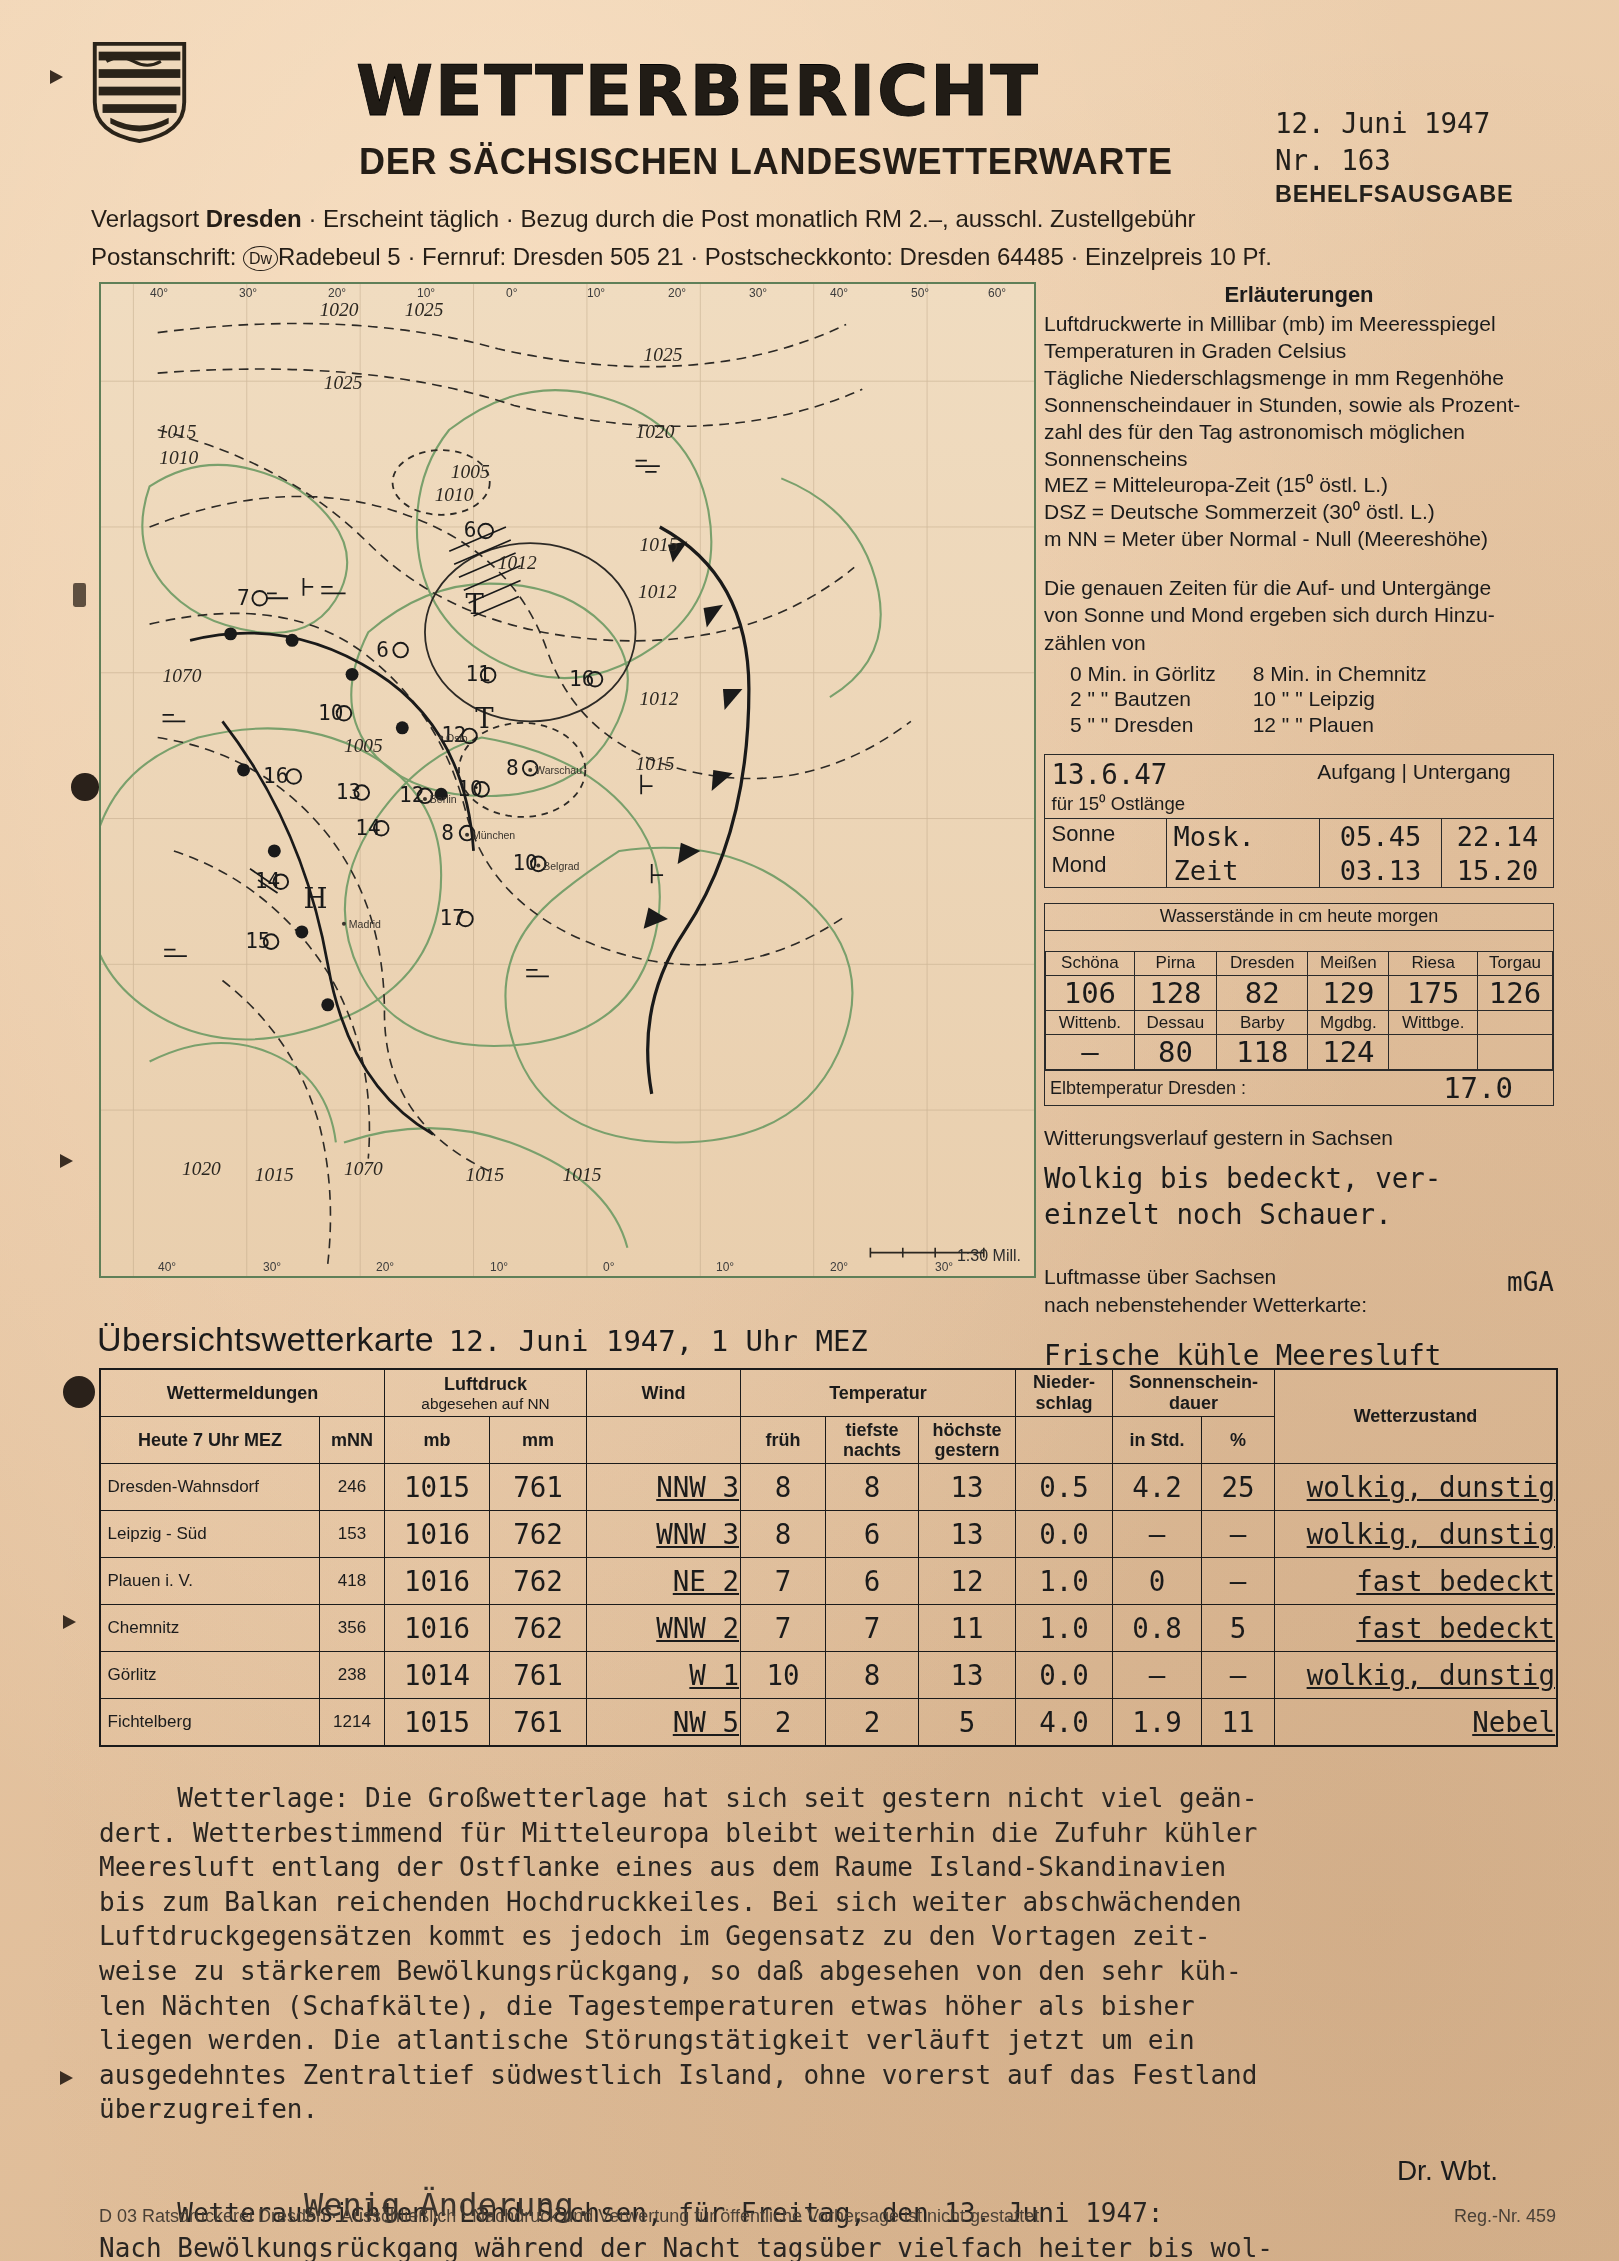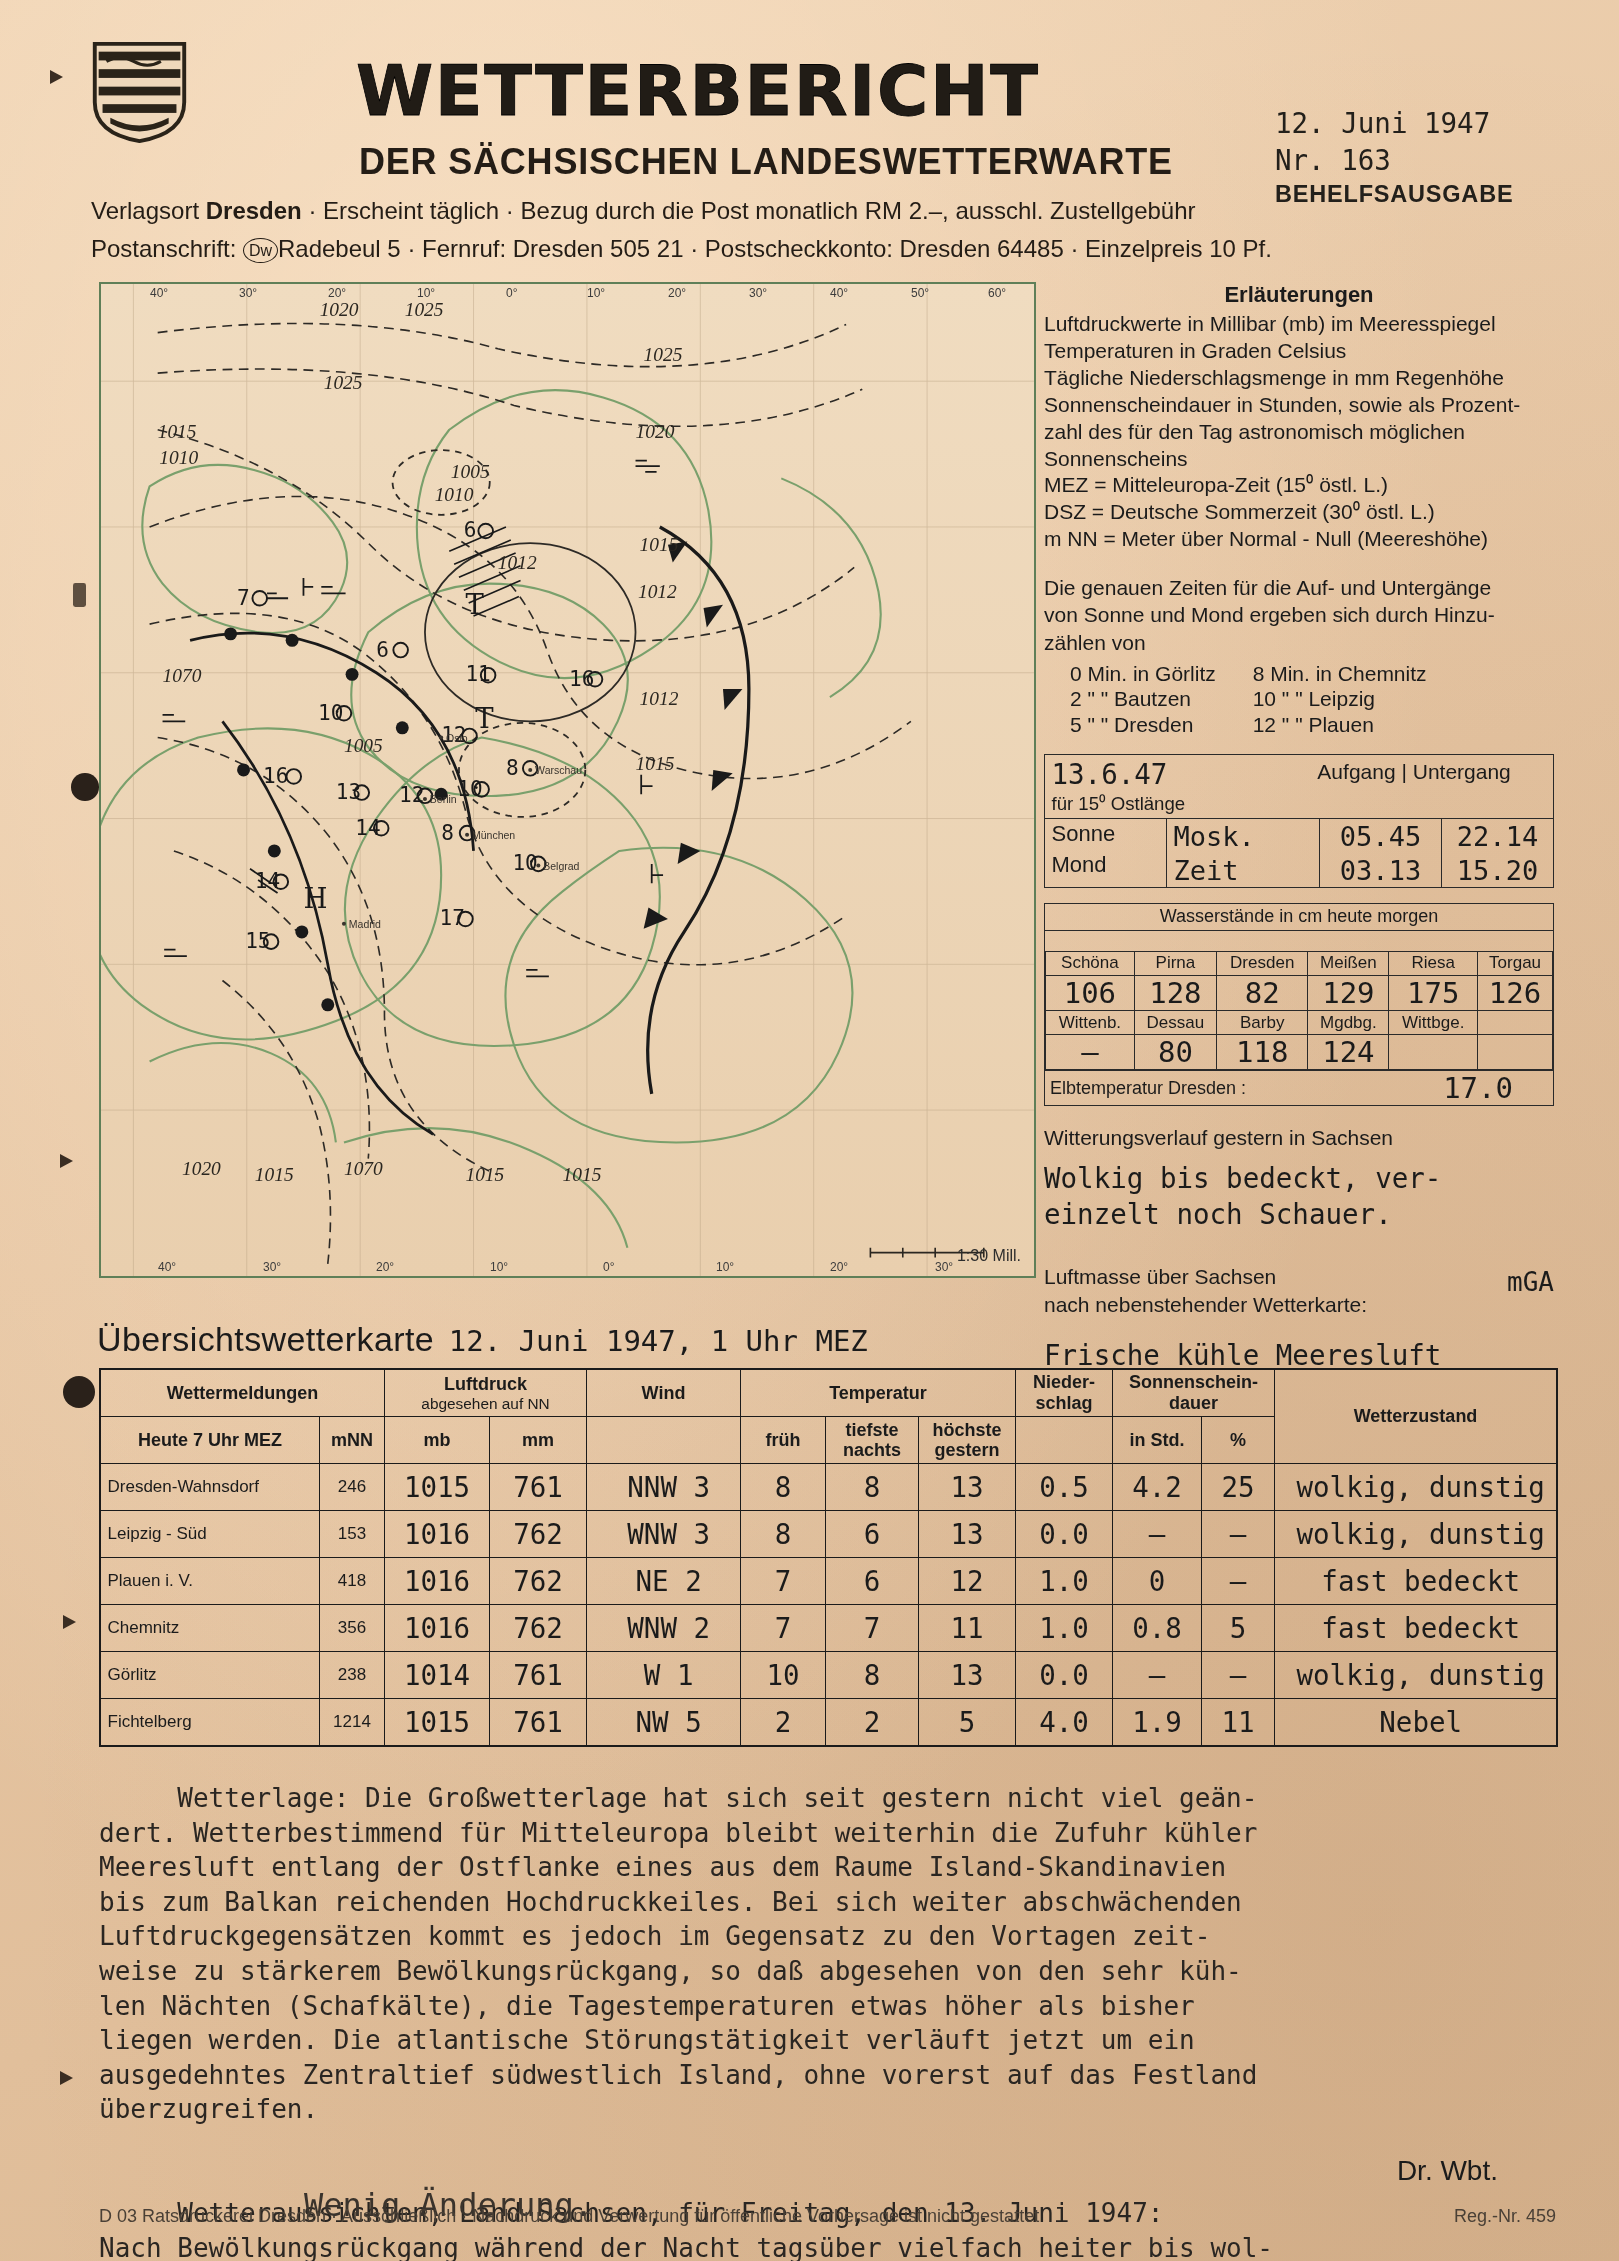--- a/index.html
+++ b/index.html
@@ -49,21 +49,21 @@
     white-space:nowrap;
   }
   .issue {
     position:absolute; left:1186px; top:73px;
     font-family:"DejaVu Sans Mono", monospace;
     font-size:27.5px; line-height:1.35; color:#23201b;
     white-space:nowrap;
   }
   .issue .behelf { font-family:"Liberation Sans", sans-serif; font-weight:bold; letter-spacing:0.8px; font-size:23.5px;}
   .imprint {
-    position:absolute; left:91px; top:194px; width:1465px;
+    position:absolute; left:91px; top:202px; width:1465px;
     font-size:24px; line-height:1.45; color:#241d16;
   }
   .imprint b { font-weight:bold; }
   .imprint .line2 { margin-top:3.2px; }
   .ovalmark {
     display:inline-block; border:1.6px solid #241d16; border-radius:50%;
     padding:0 4.9px; font-size:16px; vertical-align:middle;
   }
 
   
@@ -128,21 +128,21 @@
   .ov-head .t2 { font-family:"DejaVu Sans Mono", monospace; font-size:29px; margin-left:14.6px; }
 
   
   .tbl { position:absolute; left:99px; top:1368px; width:1457px; border:1.6px solid #1b1b1b; }
   table.data { border-collapse:collapse; width:100%; table-layout:fixed; }
   table.data th, table.data td { border:0.8px solid #1b1b1b; }
   table.data th { font-size:18px; font-weight:bold; padding:2.4px 1.6px; text-align:center; line-height:1.15; }
   table.data th small { font-weight:normal; font-size:15.4px; display:block; }
   .cell-station { font-size:17px; padding:3.2px 6.5px; white-space:nowrap; }
   .mono { font-family:"DejaVu Sans Mono", monospace; font-size:27.5px; text-align:center; }
-  .mono.l { text-align:center; padding-left:11.3px; }
+  .mono.l { text-align:right; padding-left:11.3px;text-decoration:underline; }
   td.tall { height:44px; }
 
   
   .body-text {
     position:absolute; left:99px; top:1712px; width:1457px;
     font-family:"DejaVu Sans Mono", monospace;
     font-size:26px; line-height:1.33; color:#2a2622;
     white-space:pre-wrap;
   }
   .body-text .p2 { margin-top:0; }

